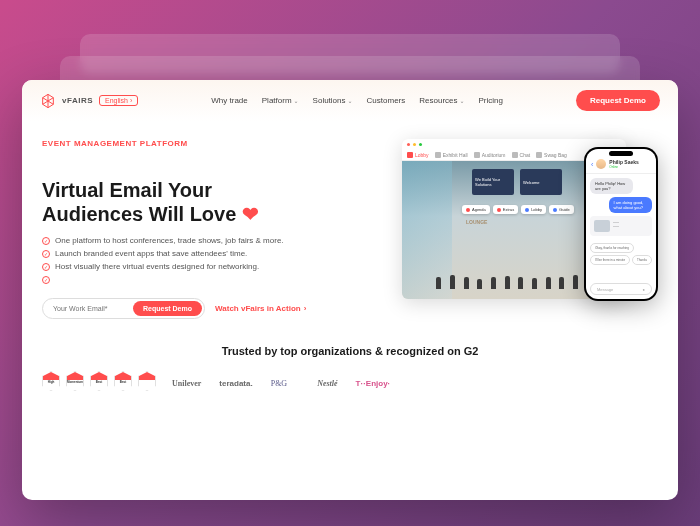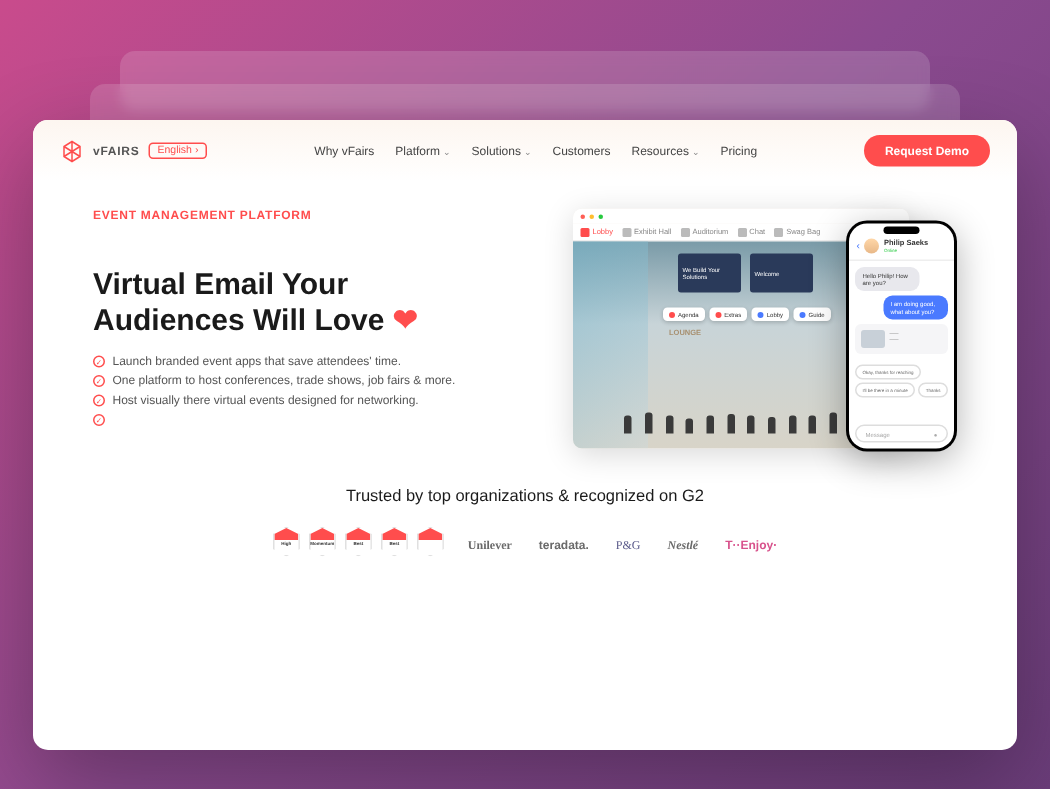--- a/index.html
+++ b/index.html
@@ -49,21 +49,21 @@
   padding: 1px 5px; font-size: 7px; color: #ff4d4d;
   display: flex; align-items: center; gap: 2px;
 }
 .nav { display: flex; gap: 14px; align-items: center; }
 .nav-item { font-size: 8px; color: #444; display: flex; align-items: center; gap: 2px; cursor: pointer; }
 .chev { font-size: 6px; color: #888; }
 .demo-btn {
   background: #ff4d4d; color: #fff; border: none; border-radius: 14px;
   padding: 6px 14px; font-size: 8px; font-weight: 600; cursor: pointer;
 }
-.hero { display: flex; padding: 18px 40px 14px; gap: 16px; }
+.hero { display: flex; padding: 18px 20px 14px; gap: 16px; }
 .hero-left { flex: 1; }
 .eyebrow { font-size: 8px; color: #ff4d4d; font-weight: 700; letter-spacing: 0.5px; margin-bottom: 6px; }
 .headline { font-size: 20px; font-weight: 800; color: #1a1a1a; line-height: 1.2; margin-bottom: 10px; }
 .heart { color: #ff4d4d; }
 .bullets { list-style: none; margin-bottom: 14px; }
 .bullets li { font-size: 8px; color: #555; margin-bottom: 4px; display: flex; align-items: flex-start; gap: 5px; }
 .check { width: 8px; height: 8px; border-radius: 50%; border: 1px solid #ff4d4d; display: inline-flex; align-items: center; justify-content: center; flex-shrink: 0; margin-top: 1px; }
 .check::after { content: "✓"; font-size: 5px; color: #ff4d4d; }
 .cta-row { display: flex; align-items: center; gap: 10px; }
 .email-wrap {
@@ -122,32 +122,32 @@
 .msg { font-size: 4px; padding: 3px 5px; border-radius: 6px; margin-bottom: 3px; max-width: 70%; }
 .msg.in { background: #e8e8ed; color: #333; }
 .msg.out { background: #4a7aff; color: #fff; margin-left: auto; }
 .chat-card { background: #f5f5f7; border-radius: 4px; padding: 4px; margin: 3px 0; display: flex; gap: 3px; }
 .card-img { width: 16px; height: 12px; background: #c8d0d8; border-radius: 2px; }
 .card-txt { font-size: 3px; color: #666; flex: 1; }
 .quick-replies { display: flex; flex-wrap: wrap; gap: 2px; padding: 0 4px; }
 .qr { font-size: 3px; padding: 2px 4px; border: 1px solid #ddd; border-radius: 6px; color: #666; }
 .chat-input { position: absolute; bottom: 4px; left: 4px; right: 4px; height: 12px; background: #fff; border: 1px solid #ddd; border-radius: 8px; font-size: 4px; color: #aaa; padding: 0 6px; display: flex; align-items: center; justify-content: space-between; }
 .trusted { text-align: center; padding: 12px 0 8px; }
-.trusted-title { font-size: 11px; font-weight: 400; color: #1a1a1a; margin-bottom: 14px; }
-.badges-row { display: flex; align-items: center; justify-content: center; gap: 14px; padding: 0 20px; }
+.trusted-title { font-size: 11px; font-weight: 700; color: #1a1a1a; margin-bottom: 14px; }
+.badges-row { display: flex; align-items: center; gap: 14px; padding: 0 20px; }
 .badges-group { display: flex; gap: 4px; }
 .badge { width: 20px; height: 24px; position: relative; }
 .badge-shape { width: 18px; height: 20px; background: #fff; border: 1px solid #e0e0e0; clip-path: polygon(50% 0, 100% 25%, 100% 75%, 50% 100%, 0 75%, 0 25%); position: relative; }
 .badge-top { position: absolute; top: 0; left: 0; right: 0; height: 8px; background: #ff4d4d; clip-path: polygon(50% 0, 100% 50%, 100% 100%, 0 100%, 0 50%); }
 .badge-label { position: absolute; top: 8px; left: 0; right: 0; font-size: 3px; text-align: center; color: #333; font-weight: 600; }
 .partners { display: flex; gap: 18px; align-items: center; }
 .partner { font-size: 8px; color: #6a6a6a; font-weight: 600; }
 .partner.ul { font-family: serif; }
 .partner.pg { font-family: serif; font-weight: 400; color: #5a5a8a; }
-.partner.nestle { font-style: italic; font-family: serif; }
+.partner.nestle { font-style: italic; font-family: serif; margin-left: 12px; }
 .partner.tm { color: #d8528c; }
 </style>
 </head>
 <body>
 
 <div class="ghost-window ghost1"></div>
 <div class="ghost-window ghost2"></div>
 
 <div class="main-window">
 
@@ -158,21 +158,21 @@
             <path d="M12 2 L20 7 L20 17 L12 22 L4 17 L4 7 Z M12 2 L12 22 M4 7 L20 17 M20 7 L4 17"></path>
           </svg>
       </span>
       <span class="brand">vFAIRS</span>
       <span class="lang-badge">
         <span>English</span>
         <span>›</span>
       </span>
     </div>
     <div class="nav">
-      <span class="nav-item">Why vFairs</span>
+      <span class="nav-item">Why trade</span>
       <span class="nav-item">
           <span>Platform</span>
           <span class="chev">⌄</span>
         </span>
       <span class="nav-item">
           <span>Solutions</span>
           <span class="chev">⌄</span>
         </span>
       <span class="nav-item">Customers</span>
       <span class="nav-item">
@@ -189,34 +189,44 @@
       <div class="eyebrow">EVENT MANAGEMENT PLATFORM</div>
       <div class="headline">
         <br>
         <span>Virtual Email Your</span><br>
         <span>Audiences Will Love</span>
         <span class="heart">❤</span>
       </div>
       <ul class="bullets">
         <li>
             <span class="check"></span>
-            <span>Launch branded event apps that save attendees' time.</span>
+            <span>One platform to host conferences, trade shows, job fairs &amp; more.</span>
           </li>
         <li>
             <span class="check"></span>
-            <span>One platform to host conferences, trade shows, job fairs &amp; more.</span>
+            <span>Launch branded event apps that save attendees' time.</span>
           </li>
         <li>
             <span class="check"></span>
             <span>Host visually there virtual events designed for networking.</span>
           </li>
         <li>
             <span class="check"></span>
           </li>
       </ul>
+      <div class="cta-row">
+        <div class="email-wrap">
+          <input class="email-input" placeholder="Your Work Email*" style="">
+          <button class="email-btn">Request Demo</button>
+        </div>
+        <span class="watch-link">
+          <span>Watch vFairs in Action</span>
+          <span>›</span>
+        </span>
+      </div>
     </div>
 
     <div class="hero-right">
       <div class="browser">
         <div class="browser-top">
           <span class="dot r"></span>
           <span class="dot y"></span>
           <span class="dot g"></span>
         </div>
         <div class="browser-nav">

